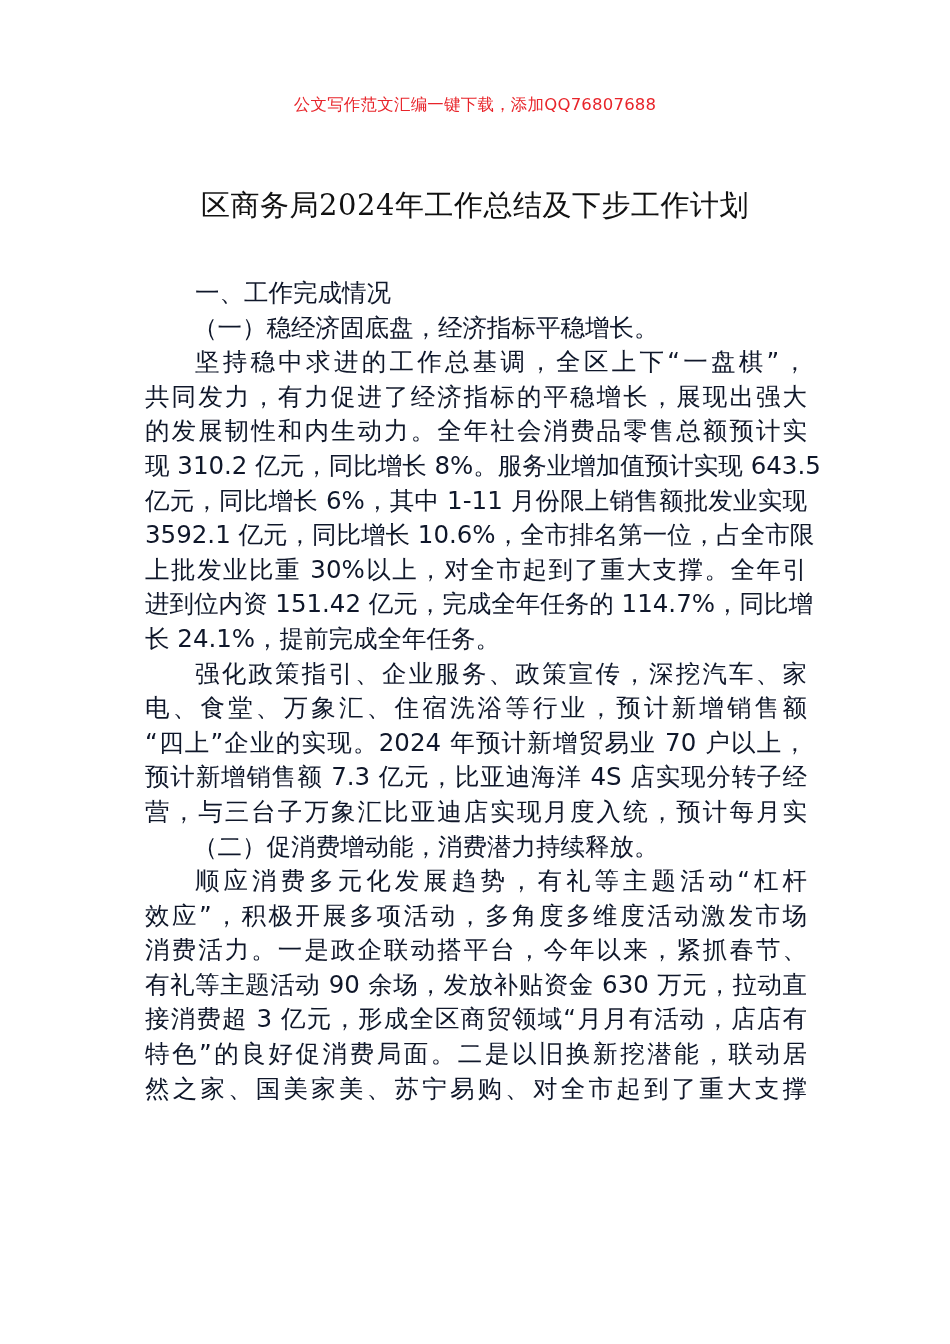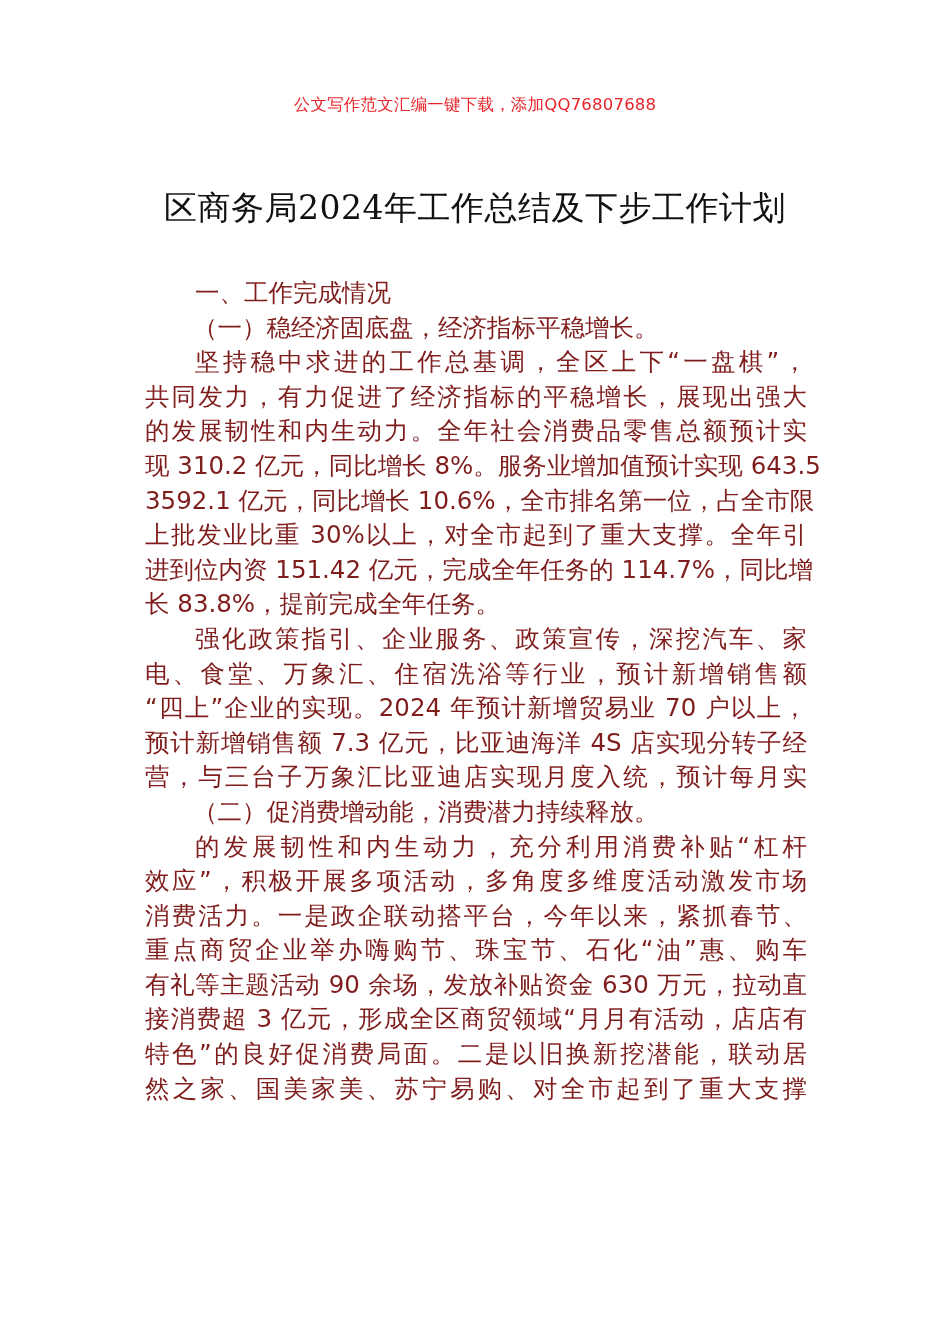--- a/index.html
+++ b/index.html
@@ -4,25 +4,25 @@
   <style>
     html, body { margin: 0; padding: 0; background: #ffffff; }
     body { width: 950px; height: 1344px; position: relative; overflow: hidden; }
     .page { position: absolute; left: 0; top: 8px; width: 950px; height: 1344px; background: #fff; }
     .banner {
       position: absolute; left: 0; top: 86px; width: 950px; text-align: center;
       color: #e8242a; font-family: "DejaVu Sans", sans-serif; font-size: 16.5px; letter-spacing: 0.2px;
     }
     .title {
       position: absolute; left: 0; top: 178px; width: 950px; text-align: center;
-      color: #111; font-family: "DejaVu Serif", serif; font-size: 33px; letter-spacing: 0.5px;
+      color: #111; font-family: "DejaVu Serif", serif; font-size: 29px; letter-spacing: 0.5px;
     }
     .body {
       position: absolute; left: 145px; top: 268px; width: 662px;
-      font-family: "DejaVu Sans", sans-serif; font-size: 24.5px; color: #7f1d1d;
+      font-family: "DejaVu Sans", sans-serif; font-size: 24.5px; color: #0f172a;
     }
     .line {
       display: block; height: 34.6px; line-height: 34.6px; white-space: nowrap;
       text-align: justify; text-align-last: justify;
     }
     .line.last { text-align-last: left; }
     .line.indent { padding-left: 50px; }
     .line.indent-sm { padding-left: 48px; }
   </style>
 </head>
@@ -35,36 +35,36 @@
   <div class="title">区商务局2024年工作总结及下步工作计划</div>
 
   <div class="body">
     <span class="line last indent">一、工作完成情况</span>
     <span class="line last indent-sm">（一）稳经济固底盘，经济指标平稳增长。</span>
 
     <span class="line indent">坚持稳中求进的工作总基调，全区上下“一盘棋”，</span>
     <span class="line">共同发力，有力促进了经济指标的平稳增长，展现出强大</span>
     <span class="line">的发展韧性和内生动力。全年社会消费品零售总额预计实</span>
     <span class="line">现 310.2 亿元，同比增长 8%。服务业增加值预计实现 643.5</span>
+    <span class="line">亿元，同比增长 6%，其中 1-11 月份限上销售额批发业实现</span>
     <span class="line">3592.1 亿元，同比增长 10.6%，全市排名第一位，占全市限</span>
     <span class="line">上批发业比重 30%以上，对全市起到了重大支撑。全年引</span>
     <span class="line">进到位内资 151.42 亿元，完成全年任务的 114.7%，同比增</span>
-    <span class="line last">长 83.8%，提前完成全年任务。</span>
+    <span class="line last">长 24.1%，提前完成全年任务。</span>
 
     <span class="line indent">强化政策指引、企业服务、政策宣传，深挖汽车、家</span>
     <span class="line">电、食堂、万象汇、住宿洗浴等行业，预计新增销售额</span>
     <span class="line">“四上”企业的实现。2024 年预计新增贸易业 70 户以上，</span>
     <span class="line">预计新增销售额 7.3 亿元，比亚迪海洋 4S 店实现分转子经</span>
     <span class="line">营，与三台子万象汇比亚迪店实现月度入统，预计每月实</span>
 
     <span class="line last indent-sm">（二）促消费增动能，消费潜力持续释放。</span>
 
-    <span class="line indent">的发展韧性和内生动力，充分利用消费补贴“杠杆</span>
+    <span class="line indent">顺应消费多元化发展趋势，有礼等主题活动“杠杆</span>
     <span class="line">效应”，积极开展多项活动，多角度多维度活动激发市场</span>
     <span class="line">消费活力。一是政企联动搭平台，今年以来，紧抓春节、</span>
-    <span class="line">重点商贸企业举办嗨购节、珠宝节、石化“油”惠、购车</span>
     <span class="line">有礼等主题活动 90 余场，发放补贴资金 630 万元，拉动直</span>
     <span class="line">接消费超 3 亿元，形成全区商贸领域“月月有活动，店店有</span>
     <span class="line">特色”的良好促消费局面。二是以旧换新挖潜能，联动居</span>
     <span class="line">然之家、国美家美、苏宁易购、对全市起到了重大支撑</span>
   </div>
 
 </div>
 
 </body></html>

